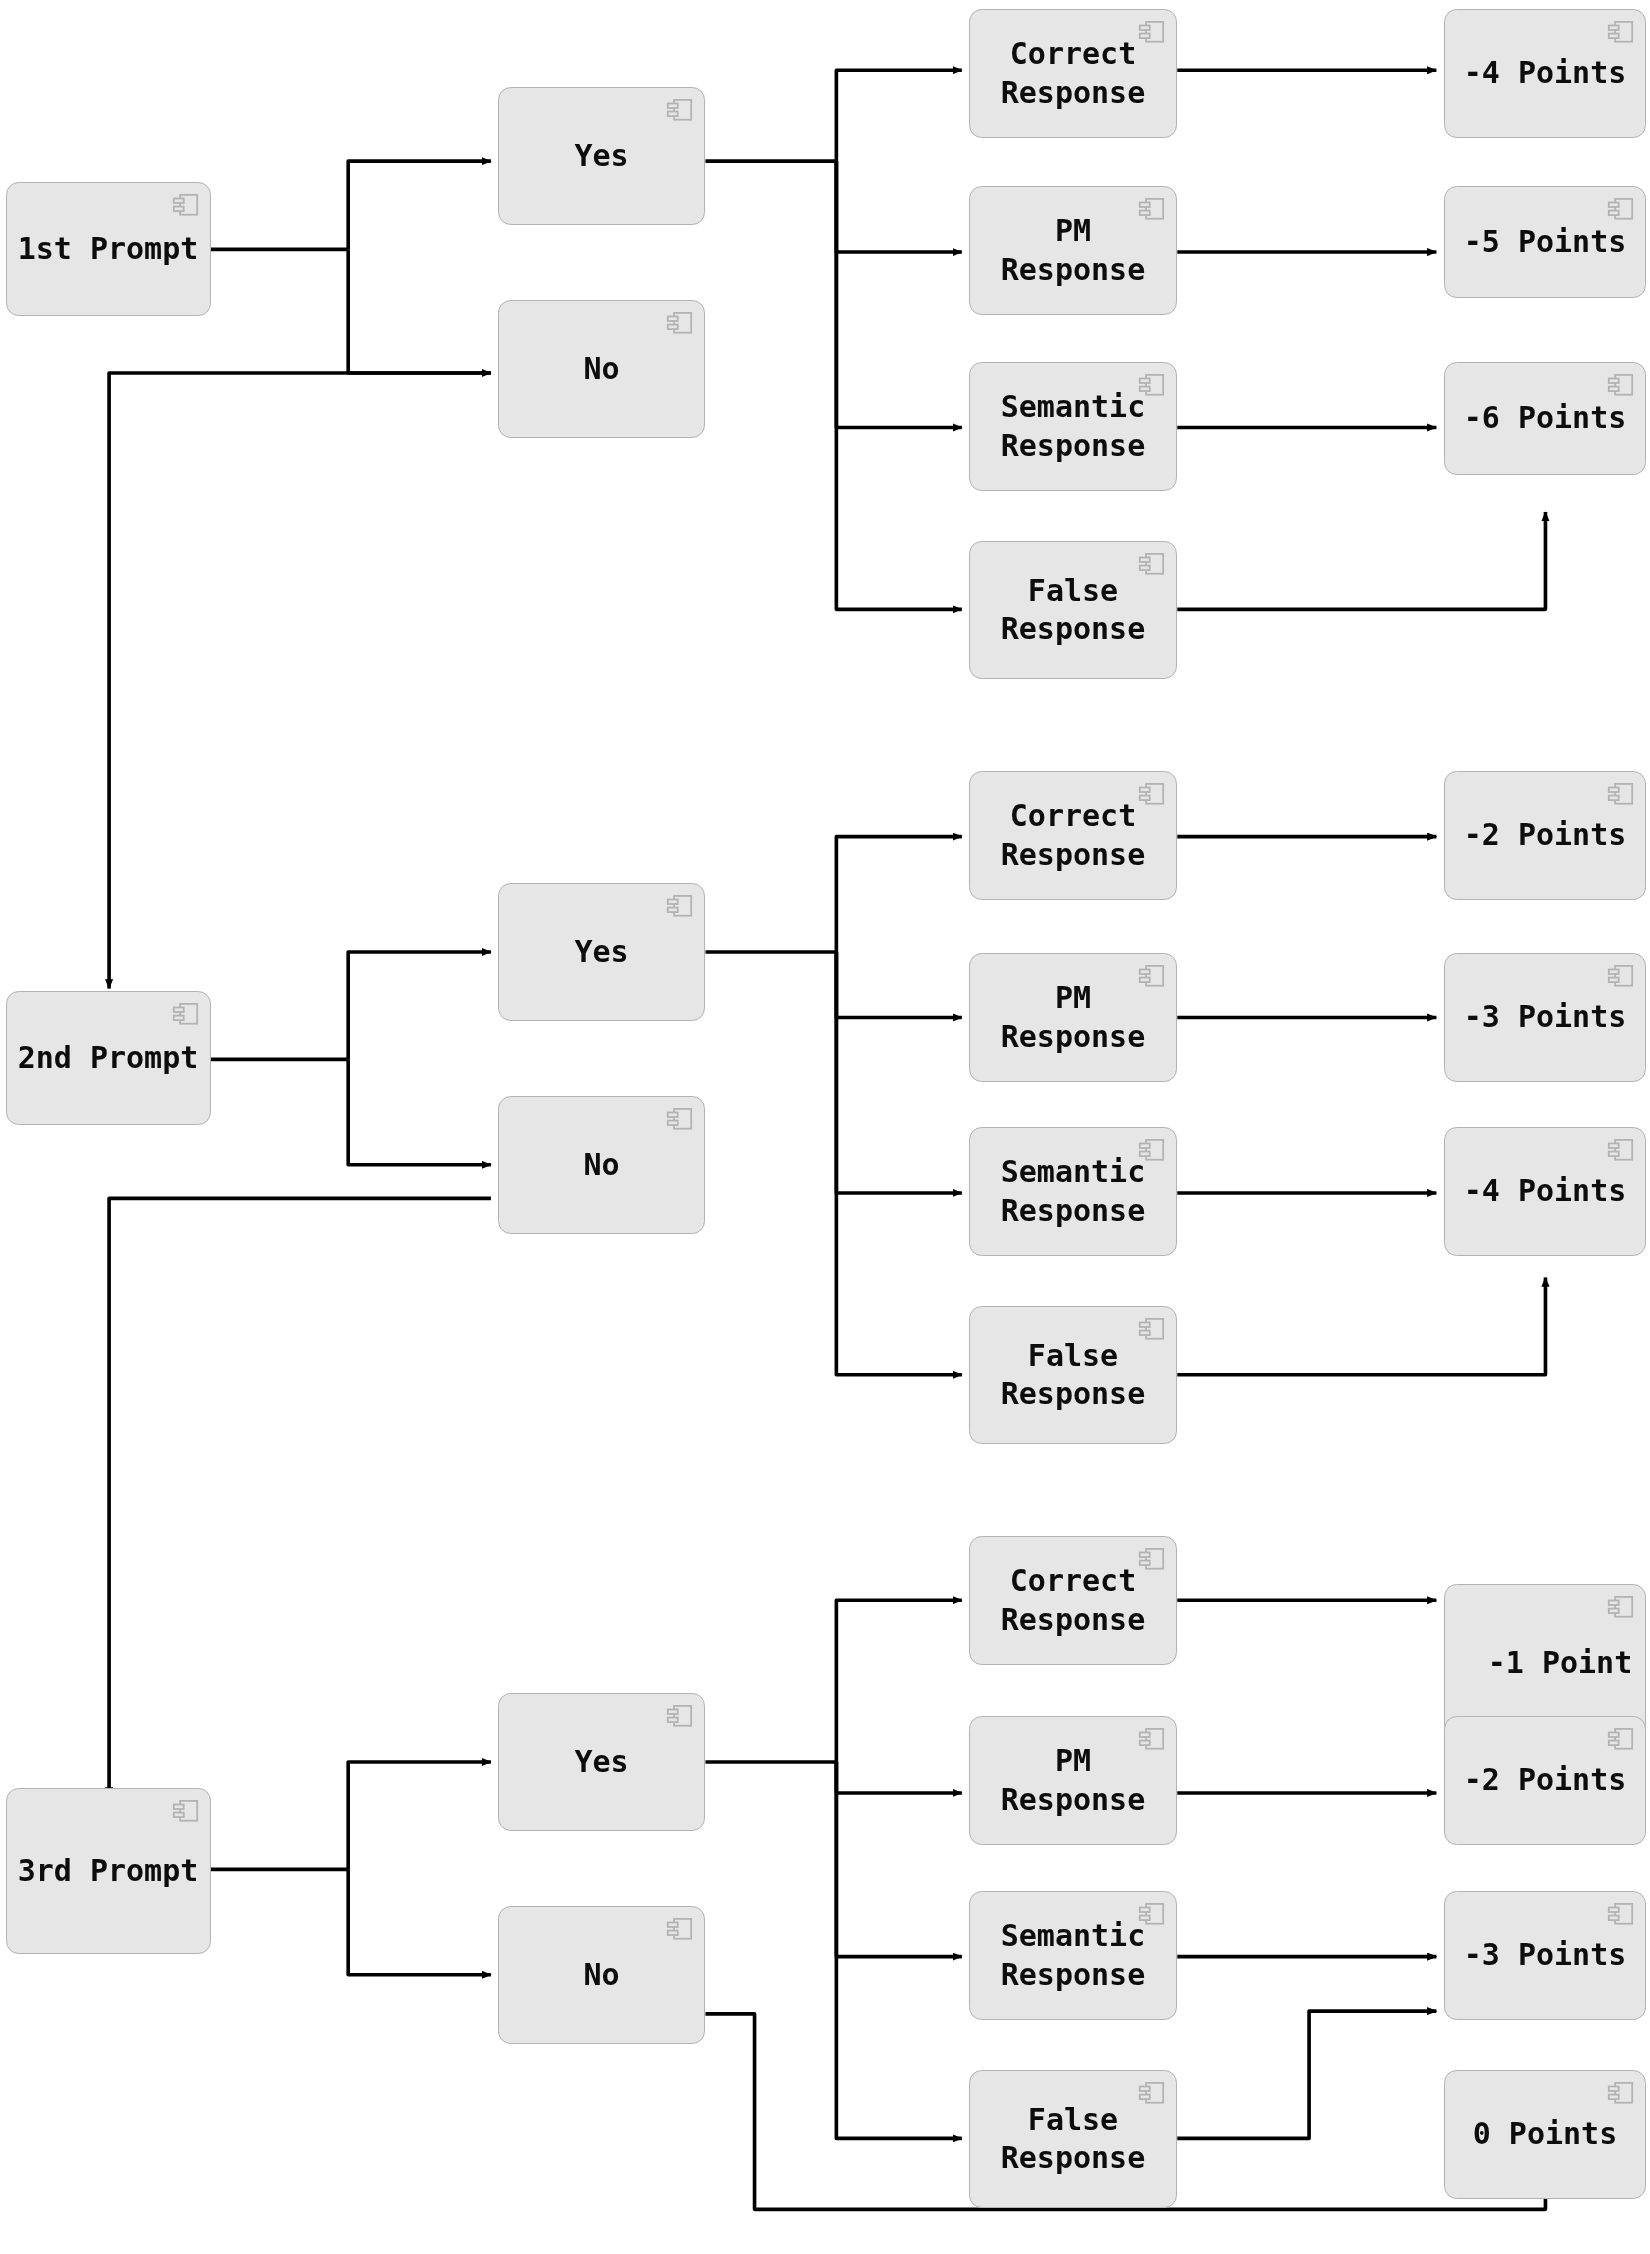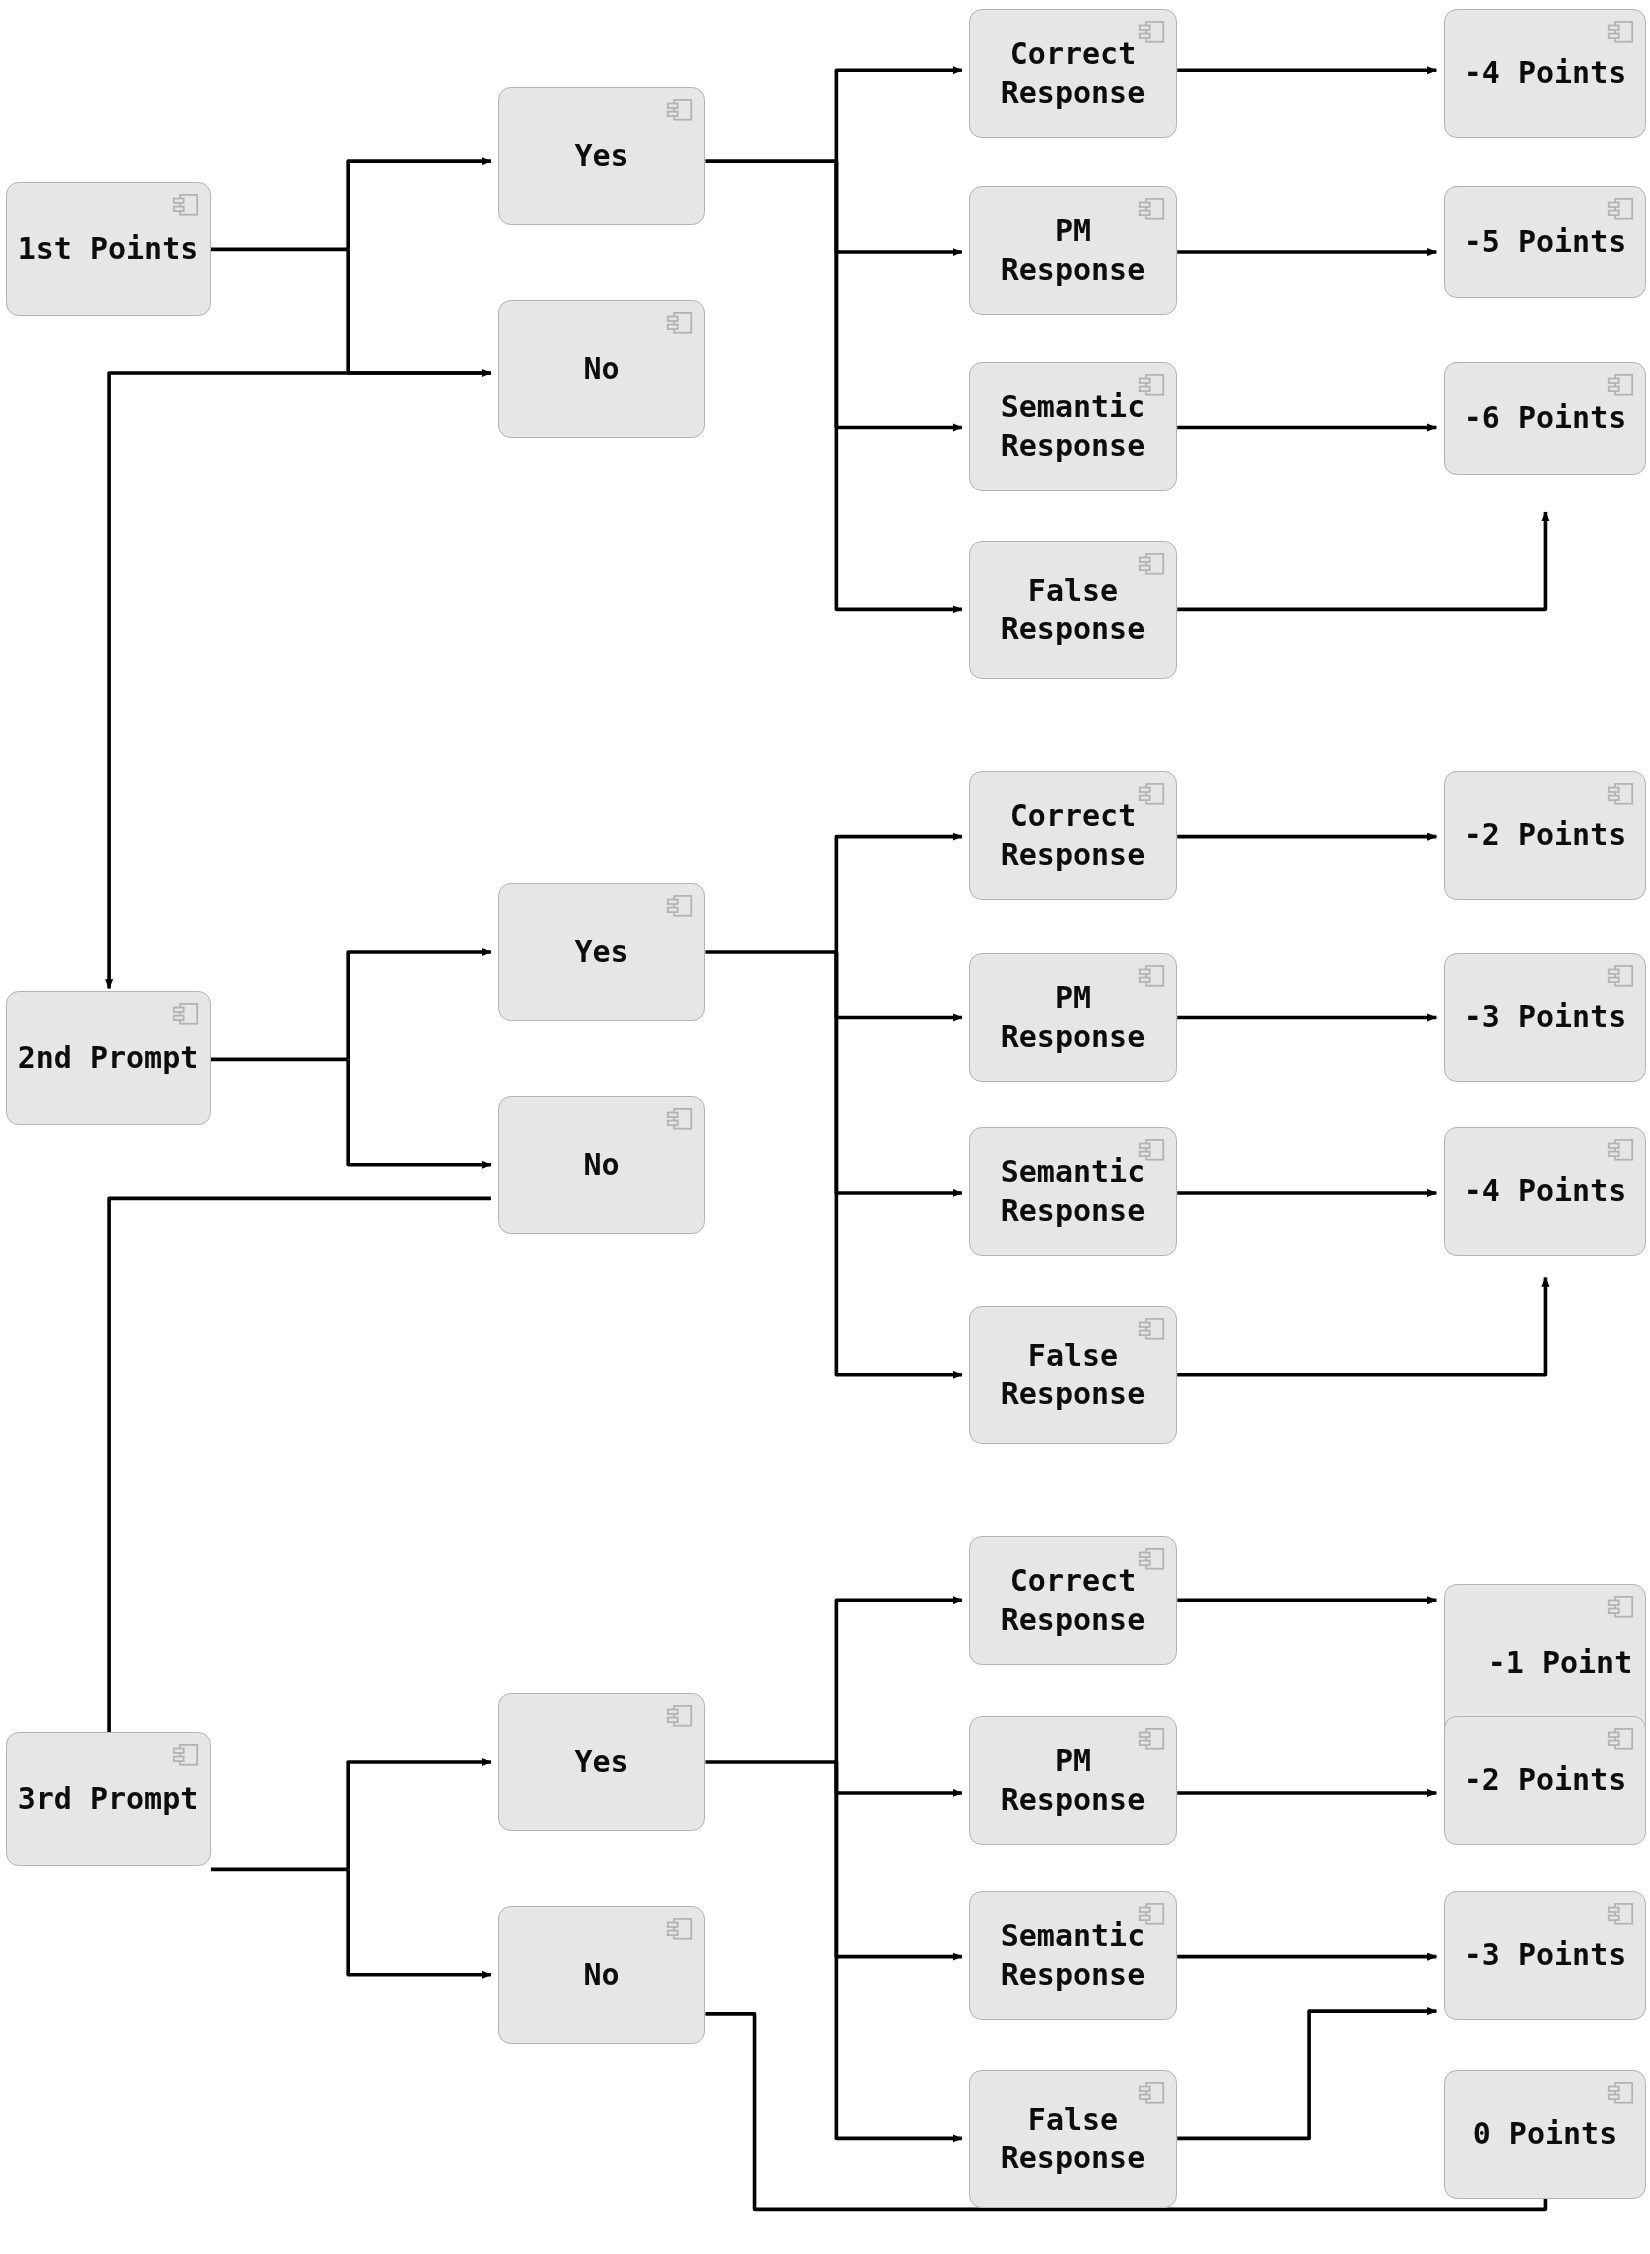--- a/index.html
+++ b/index.html
@@ -116,42 +116,42 @@
       <path d="M1295,1760 L1580,1760" marker-end="url(#ah)"></path>
       <path d="M1295,1972 L1580,1972" marker-end="url(#ah)"></path>
       <path d="M1295,2152 L1580,2152" marker-end="url(#ah)"></path>
       <path d="M1295,2352 L1440,2352 L1440,2212 L1580,2212" marker-end="url(#ah)"></path>
 
       <path d="M776,2215 L830,2215 L830,2430 L1700,2430 L1700,2355" marker-end="url(#ah)"></path>
     </g>
   </svg>
 
   <div class="node" style="left:5.5px; top:182px; width:205px; height:134px;">
-    <span class="label">1st Points</span>
+    <span class="label">1st Prompt</span>
     <svg class="uml-icon" viewBox="0 0 30 26">
         <g fill="none" stroke="#b3b3b3" stroke-width="2">
           <rect x="9" y="2" width="19" height="22"></rect>
           <rect x="2" y="6" width="11" height="5" fill="#e6e6e6"></rect>
           <rect x="2" y="15" width="11" height="5" fill="#e6e6e6"></rect>
         </g>
       </svg>
   </div>
 
   <div class="node" style="left:5.5px; top:991px; width:205px; height:134px;">
     <span class="label">2nd Prompt</span>
     <svg class="uml-icon" viewBox="0 0 30 26">
         <g fill="none" stroke="#b3b3b3" stroke-width="2">
           <rect x="9" y="2" width="19" height="22"></rect>
           <rect x="2" y="6" width="11" height="5" fill="#e6e6e6"></rect>
           <rect x="2" y="15" width="11" height="5" fill="#e6e6e6"></rect>
         </g>
       </svg>
   </div>
 
-  <div class="node" style="left:5.5px; top:1732px; width:205px; height:134px;">
+  <div class="node" style="left:5.5px; top:1788px; width:205px; height:166px;">
     <span class="label">3rd Prompt</span>
     <svg class="uml-icon" viewBox="0 0 30 26">
         <g fill="none" stroke="#b3b3b3" stroke-width="2">
           <rect x="9" y="2" width="19" height="22"></rect>
           <rect x="2" y="6" width="11" height="5" fill="#e6e6e6"></rect>
           <rect x="2" y="15" width="11" height="5" fill="#e6e6e6"></rect>
         </g>
       </svg>
   </div>
 

